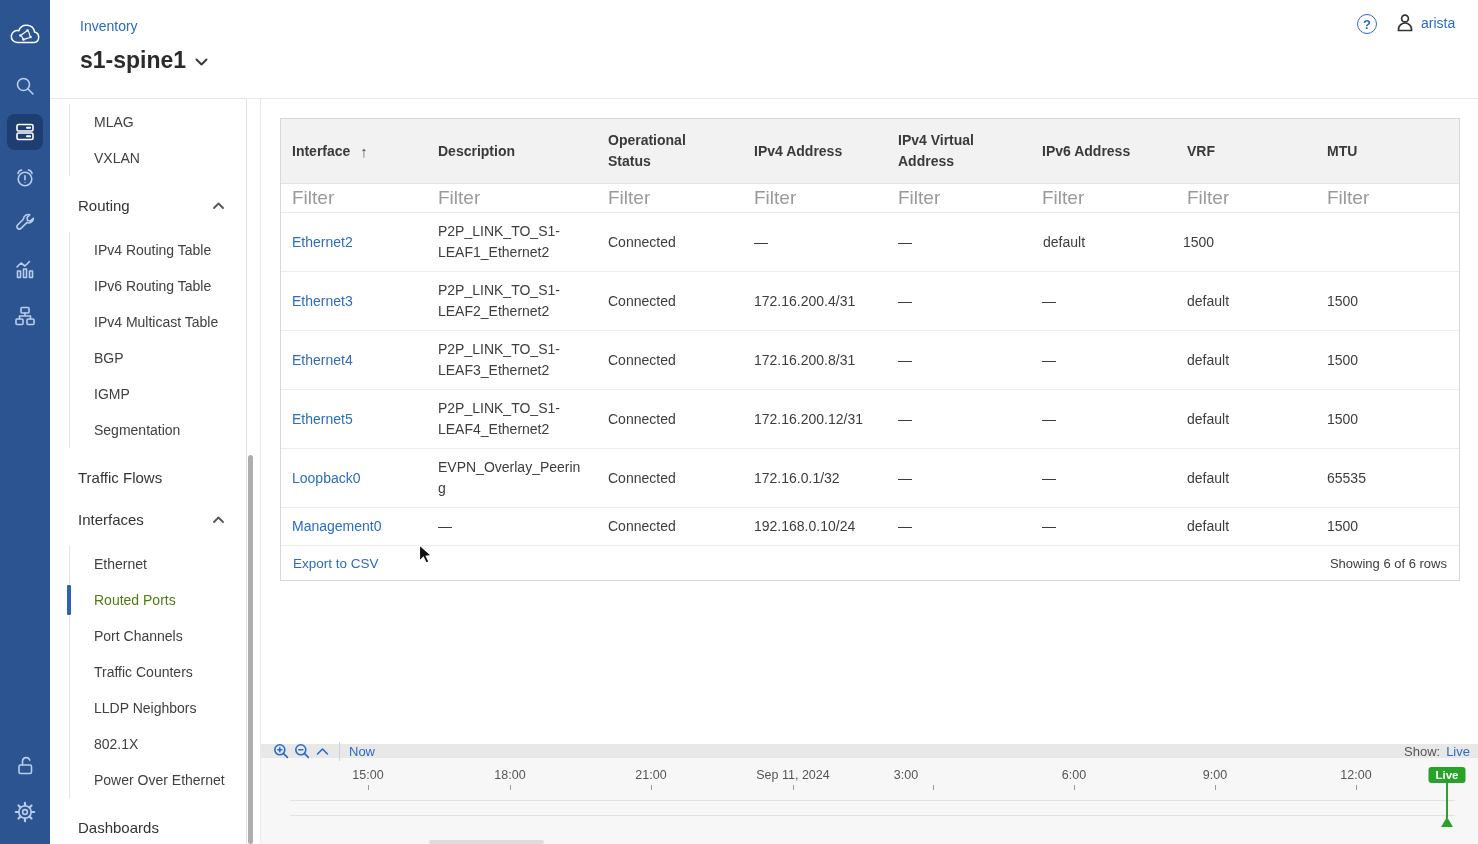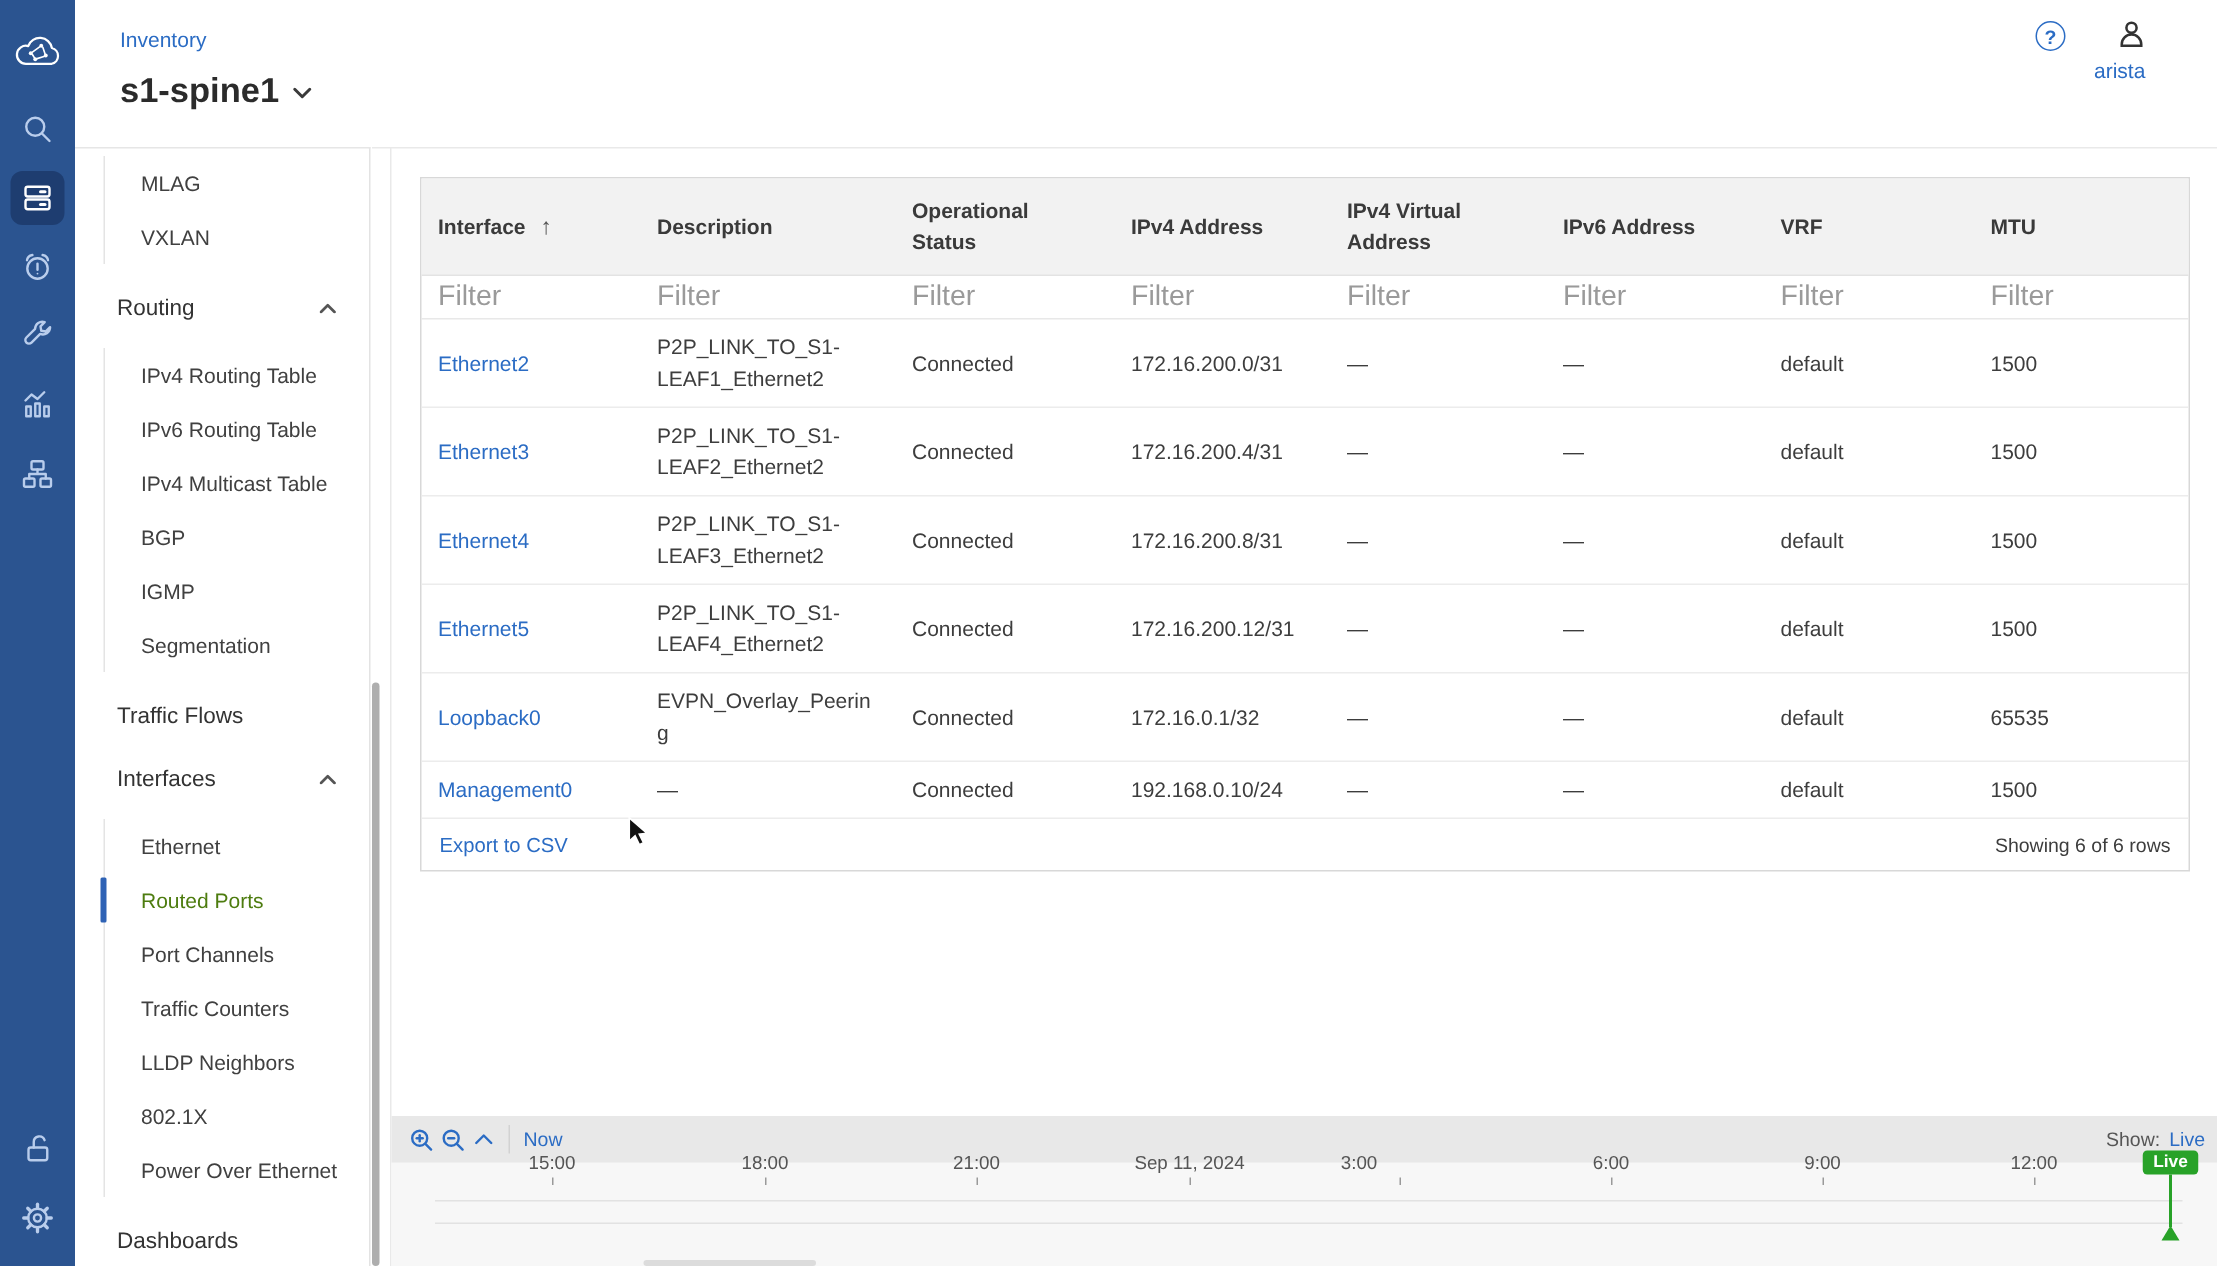--- a/index.html
+++ b/index.html
@@ -26,21 +26,21 @@
 
   
   .app-header { position:absolute; left:50px; top:0; width:1428px; height:98px; background:#fff; }
   .breadcrumb { position:absolute; left:30px; top:18px; font-size:14px; color:#2b6cc4; cursor:pointer; }
   .device-title { position:absolute; left:30px; top:47px; font-size:23px; font-weight:bold; color:#2b2b2b;
                   display:flex; align-items:center; gap:9px; cursor:pointer; }
   .device-title svg { stroke:#3a3a3a; fill:none; stroke-width:2; stroke-linecap:round; stroke-linejoin:round; margin-top:4px; }
   .help-btn { position:absolute; left:1307px; top:14px; width:20px; height:20px; border:1.7px solid #2b6cc4;
               border-radius:50%; color:#2b6cc4; font-size:13px; font-weight:bold; display:flex;
               align-items:center; justify-content:center; cursor:pointer; }
-  .user { position:absolute; left:1346px; top:13px; display:flex; align-items:flex-end; gap:7px; cursor:pointer;flex-direction:column; }
+  .user { position:absolute; left:1346px; top:13px; display:flex; align-items:center; gap:7px; cursor:pointer; }
   .user svg { stroke:#333; fill:none; stroke-width:1.7; stroke-linecap:round; }
   .user-name { font-size:14px; color:#2b6cc4; }
 
   
   .nav { position:absolute; left:50px; top:98px; width:197px; height:746px; background:#fff;
          border-top:1px solid #e6e6e6; border-right:1px solid #e3e3e3; padding-top:5px; overflow:hidden; }
   .content-topline { position:absolute; left:248px; top:98px; width:1230px; height:1px; background:#e9e9e9; }
   .content-divider { position:absolute; left:260px; top:98px; width:1px; height:746px; background:#e9e9e9; }
   .nav-item { position:relative; height:36px; display:flex; align-items:center; font-size:14px;
               color:#404040; cursor:pointer; white-space:nowrap; }
@@ -78,21 +78,21 @@
   .iface-link { color:#2b6cc4; cursor:pointer; }
   .t-footer { display:flex; justify-content:space-between; align-items:center; height:34px; padding:0 12px; }
   .export-link { font-size:13.5px; color:#2b6cc4; cursor:pointer; }
   .rowcount { font-size:13px; color:#3d3d3d; }
 
   
   .cursor { position:absolute; left:418px; top:544px; pointer-events:none; }
 
   
   .timeline { position:absolute; left:261px; top:744px; width:1217px; height:100px; background:#f7f7f7; }
-  .tl-toolbar { position:absolute; left:0; top:0; right:0; height:31px; background:#e8e8e8;
+  .tl-toolbar { position:absolute; left:0; top:0; right:0; height:14px; background:#e8e8e8;
                 display:flex; align-items:center; padding-left:9px; }
   .tl-btn { display:flex; align-items:center; justify-content:center; width:21px; height:19px; cursor:pointer; }
   .tl-btn svg { stroke:#2b6cc4; fill:none; stroke-width:1.6; stroke-linecap:round; stroke-linejoin:round; }
   .tl-sep { width:1px; height:19px; background:#d2d2d2; margin:0 9px 0 6px; }
   .tl-now { font-size:13px; color:#2b6cc4; cursor:pointer; }
   .tl-flex { flex:1; }
   .tl-show { font-size:13px; color:#555; margin-right:6px; }
   .tl-live-link { font-size:13px; color:#2b6cc4; margin-right:8px; cursor:pointer; }
   .tick { position:absolute; top:24px; transform:translateX(-50%); font-size:12.5px; color:#555; white-space:nowrap; }
   .tickmark { position:absolute; top:41px; width:1px; height:5px; background:#9a9a9a; }
@@ -335,21 +335,20 @@
       </div>
     <div class="cell c7">
         <input placeholder="Filter" style="">
       </div>
   </div>
   <div class="t-body">
     <div class="t-row">
       <div class="cell c0"><a class="iface-link">Ethernet2</a></div>
       <div class="cell c1">P2P_LINK_TO_S1-LEAF1_Ethernet2</div>
       <div class="cell c2">Connected</div>
-      <div class="cell c3">172.16.200.0/31</div>
       <div class="cell c4">—</div>
       <div class="cell c5">—</div>
       <div class="cell c6">default</div>
       <div class="cell c7">1500</div>
     </div>
     <div class="t-row">
       <div class="cell c0"><a class="iface-link">Ethernet3</a></div>
       <div class="cell c1">P2P_LINK_TO_S1-LEAF2_Ethernet2</div>
       <div class="cell c2">Connected</div>
       <div class="cell c3">172.16.200.4/31</div>

